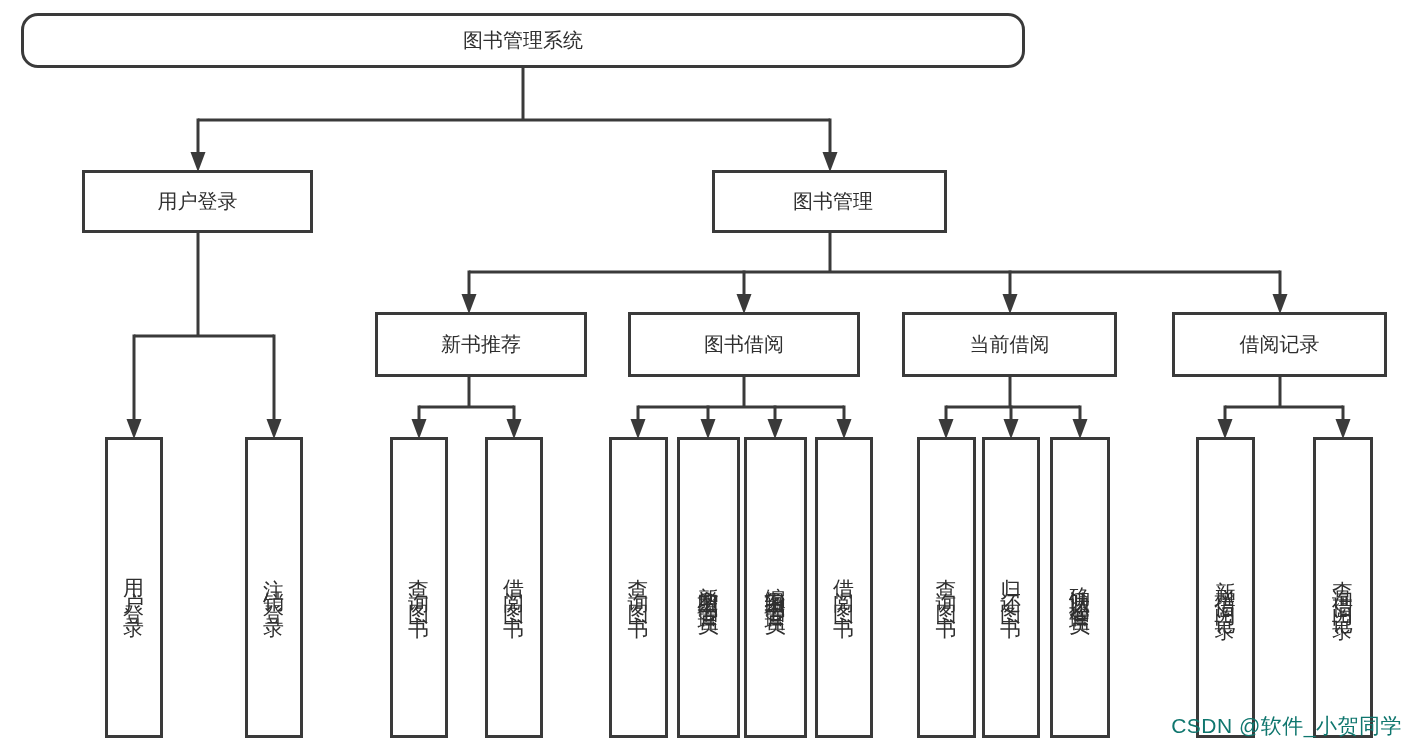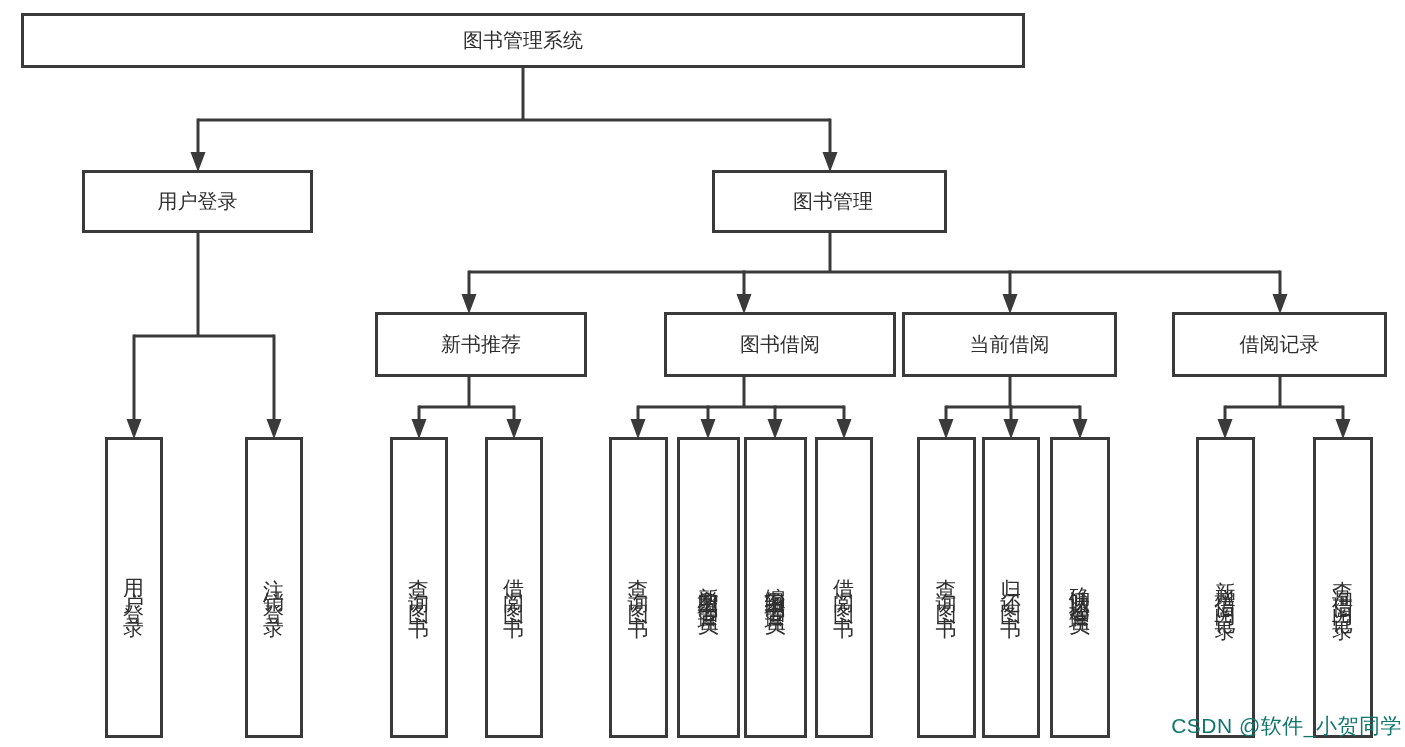--- a/index.html
+++ b/index.html
@@ -51,35 +51,35 @@
     letter-spacing: 0.5px;
     z-index: 3;
     white-space: nowrap;
   }
 </style>
 </head>
 <body>
 
 <div id="stage">
 
-  <div class="box" style="left:21px; top:13px; width:1004px; height:55px;">
+  <div class="box" style="left:21px; top:13px; width:1004px; height:55px;border-radius:17px;">
     <span>图书管理系统</span>
   </div>
 
   <div class="box" style="left:82px; top:170px; width:231px; height:63px;">
     <span>用户登录</span>
   </div>
   <div class="box" style="left:712px; top:170px; width:235px; height:63px;padding-left:7px;">
     <span>图书管理</span>
   </div>
 
   <div class="box" style="left:363px; top:312px; width:212px; height:65px;margin-left:12px;">
     <span>新书推荐</span>
   </div>
-  <div class="box" style="left:628px; top:312px; width:232px; height:65px;margin-left:36px;">
+  <div class="box" style="left:628px; top:312px; width:232px; height:65px;">
     <span>图书借阅</span>
   </div>
   <div class="box" style="left:902px; top:312px; width:215px; height:65px;">
     <span>当前借阅</span>
   </div>
   <div class="box" style="left:1172px; top:312px; width:215px; height:65px;">
     <span>借阅记录</span>
   </div>
 
   <div class="box vbox ls4" style="left:105px; top:437px; width:58px; height:301px;">

